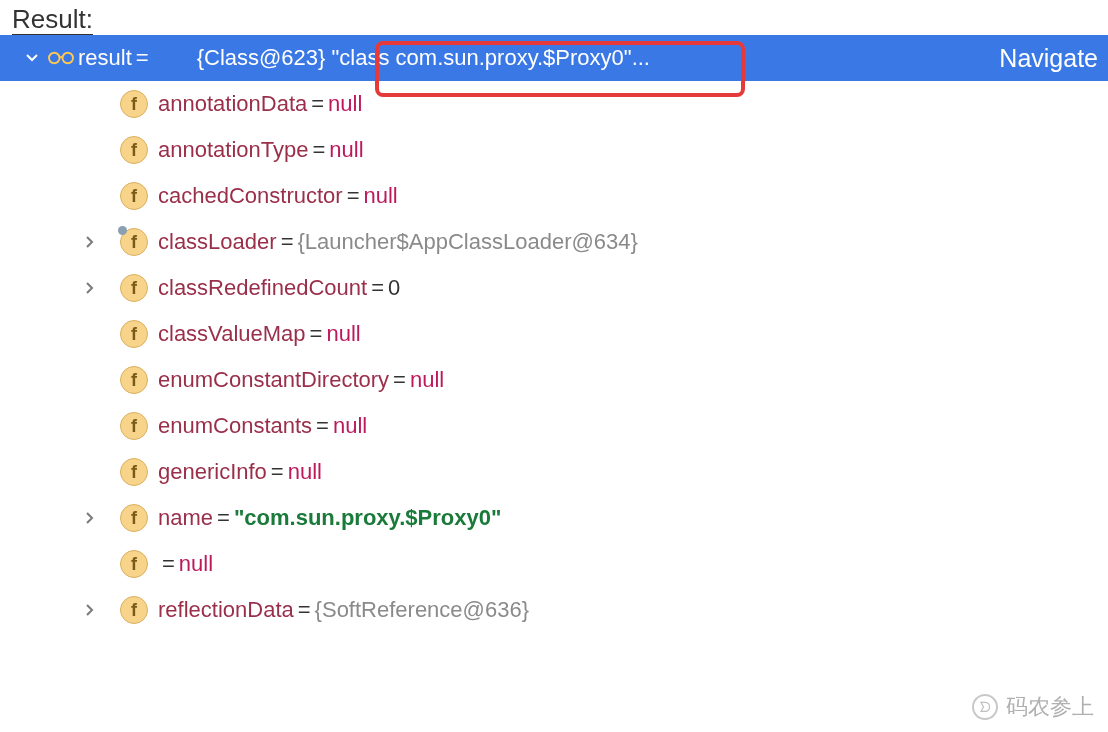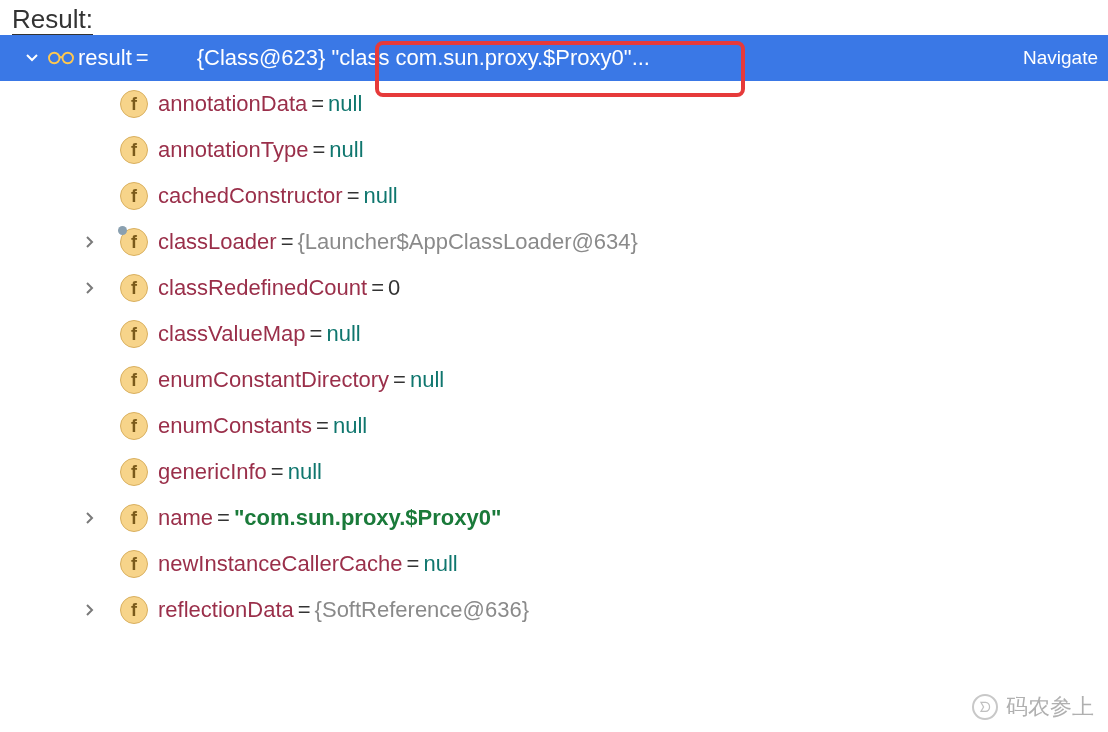--- a/index.html
+++ b/index.html
@@ -70,31 +70,31 @@
     position: absolute;
     top: -3px; left: -3px;
     width: 9px; height: 9px;
     border-radius: 50%;
     background: #8aa0b0;
   }
   .var-name { color: #9a2f4a; }
   .row.selected .var-name { color: #ffffff; }
   .eq { color: #333; padding: 0 4px; }
   .row.selected .eq { color: #ffffff; }
-  .val-null, .val-black { color: #0f766e; }
+  .val-null, .val-black { color: #be185d; }
   .val-ref { color: #8a8a8a; }
   .val-string-green { color: #1a7a3a; font-weight: 600; }
   .val-num { color: #333; }
   .row.selected .val-null,
   .row.selected .val-ref { color: #ffffff; margin-left: 44px; }
   .navigate {
     margin-left: auto;
     margin-right: 10px;
     color: #ffffff;
-    font-size: 19px;
+    font-size: 25px;
   }
   .highlight-box {
     position: absolute;
     border: 4px solid #e63a3a;
     border-radius: 8px;
     pointer-events: none;
     z-index: 10;
   }
   .watermark {
     position: absolute;
@@ -230,21 +230,20 @@
     </span>
     <span style="width:16px"></span>
     <span class="field-icon">f</span>
     <span class="var-name">name</span>
     <span class="eq">=</span>
     <span class="val-string-green">"com.sun.proxy.$Proxy0"</span>
   </div>
 
   <div class="row indent1">
     <span class="field-icon">f</span>
-    <span class="var-name">newInstanceCallerCache</span>
     <span class="eq">=</span>
     <span class="val-null">null</span>
   </div>
 
   <div class="row indent-expandable">
     <span class="chevron">
       <svg width="14" height="14" viewBox="0 0 14 14">
           <path d="M4 2 L9 7 L4 12" stroke="currentColor" stroke-width="2" fill="none"></path>
         </svg>
     </span>

